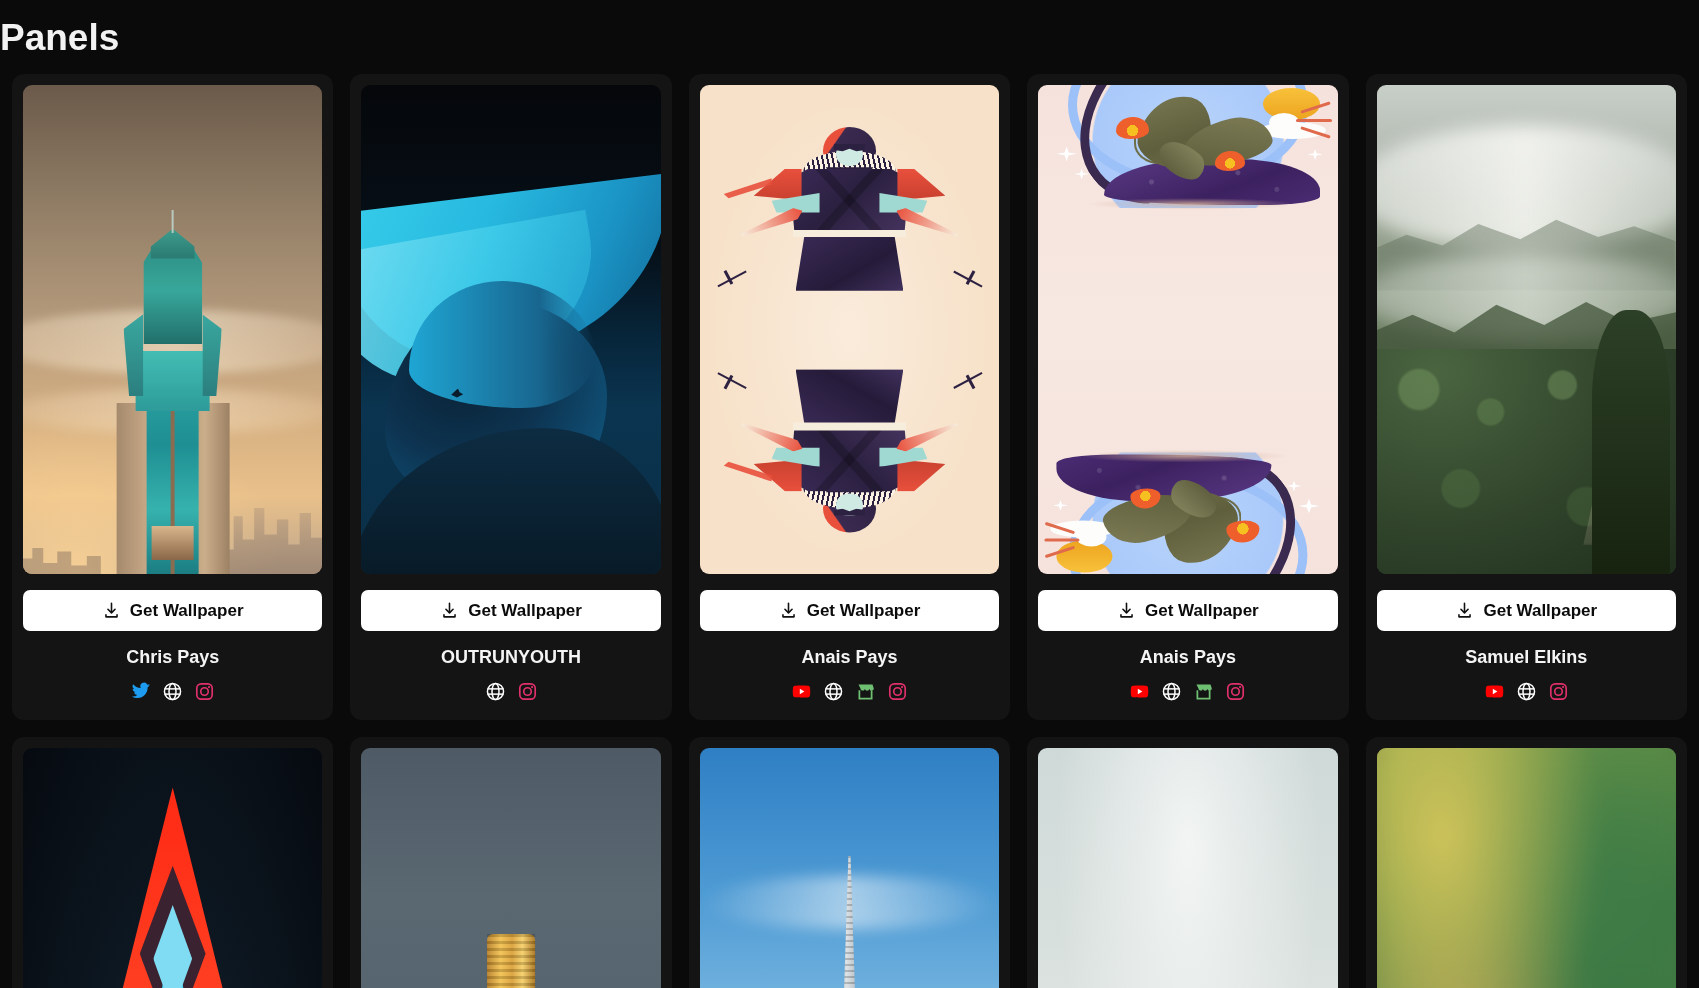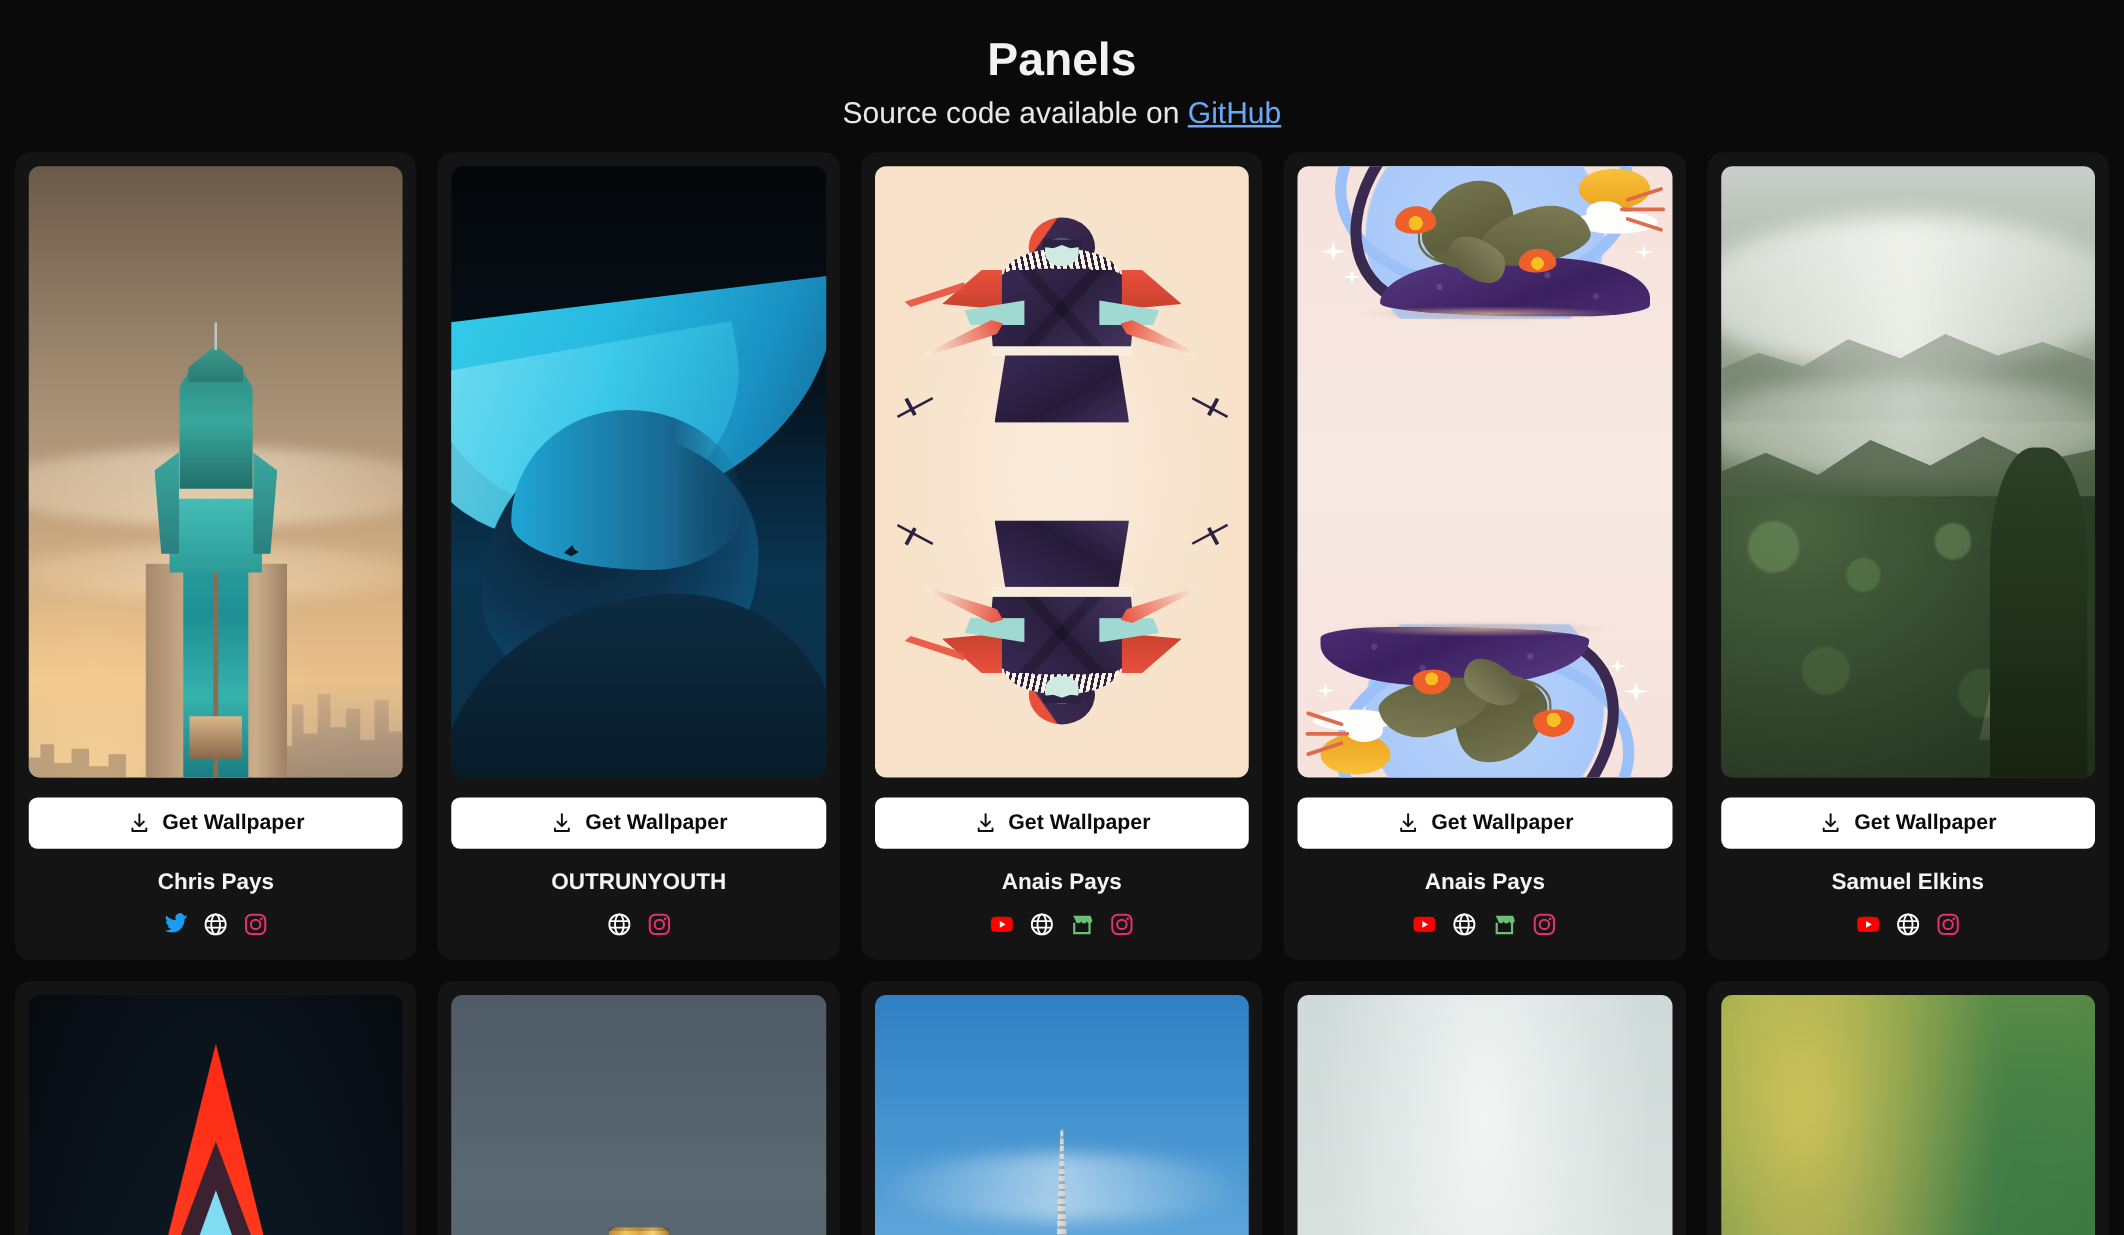--- a/index.html
+++ b/index.html
@@ -10,22 +10,21 @@
     font-family: "Liberation Sans", sans-serif;
     overflow: hidden;
   }
   .page {
     width: 1699px;
     min-height: 988px;
     background: #0a0a0a;
     padding: 0;
   }
   header.site-header {
-    text-align: center;
-    padding-top: 26px;
+    padding-top: 16px;
   }
   .site-title {
     color: #f2f2f2;
     font-size: 37px;
     font-weight: bold;
     line-height: 1.2;
     letter-spacing: 0px;
   }
   .site-sub {
     color: #e8e8e8;
@@ -336,23 +335,20 @@
      linear-gradient(150deg,#8fa94a,#3d7a43 50%,#6f8f3e); }
   .w-blur .blr { position:absolute; inset:-10%; backdrop-filter: blur(10px); }
 </style>
 </head>
 <body>
 
 <div class="page">
 
   <header class="site-header">
     <div class="site-title">Panels</div>
-    <div class="site-sub">
-      <span>Source code available on </span><a href="#">GitHub</a>
-    </div>
   </header>
 
   <div class="grid" id="grid1">
       <div class="card">
         <div class="thumb w-tower">
           <div class="sky-glow"></div>
           <div class="cloudA"></div>
           <div class="cloudB"></div>
           <div class="skyline"></div>
           <div class="skyline-l"></div>

